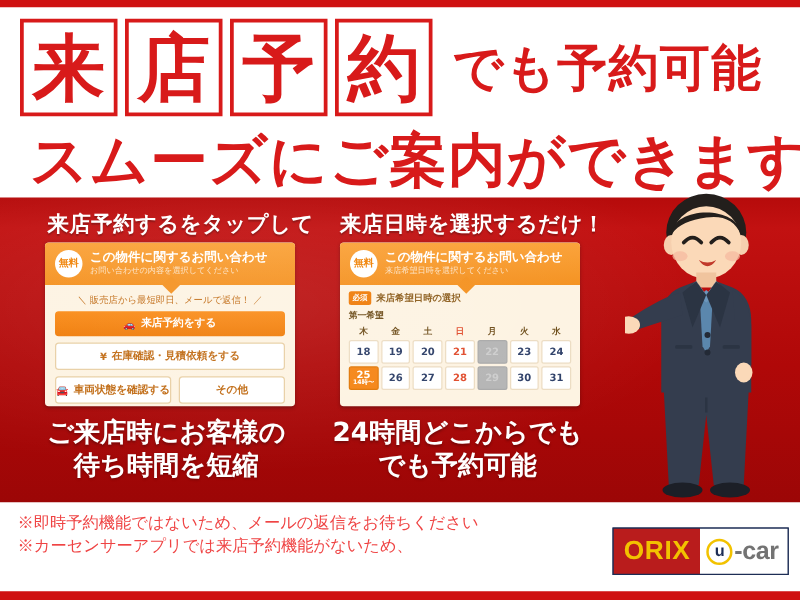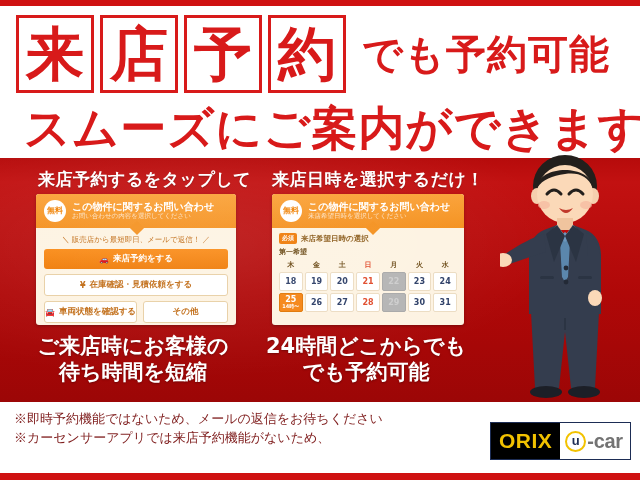--- a/index.html
+++ b/index.html
@@ -304,39 +304,39 @@
   
   .footer {
     position: absolute;
     left: 0; top: 402px;
     width: 640px; height: 71px;
     background: #ffffff;
   }
   .footer-notes {
     position: absolute;
     left: 14px; top: 8px;
-    color: #7f1d1d;
+    color: #ef4444;
     font-size: 13px;
     line-height: 1.45;
     white-space: nowrap;
-    font-family: Liberation Serif, serif;
+    font-family: Liberation Mono, monospace;
   }
   .footer-notes div:nth-child(3) { padding-left: 14px; }
 
   .logo {
     position: absolute;
     left: 490px; top: 422px;
     height: 36px;
     display: flex;
     align-items: stretch;
     border: 1px solid #1d2d55;
     background: #1d2d55;
   }
   .logo-orix {
-    background: #000000;
+    background: #b91c1c;
     color: #f2c200;
     font-size: 21px;
     font-weight: bold;
     letter-spacing: 0.5px;
     padding: 0 8px;
     display: flex;
     align-items: center;
     font-family: "Liberation Sans", sans-serif;
     text-align: right;
   }

